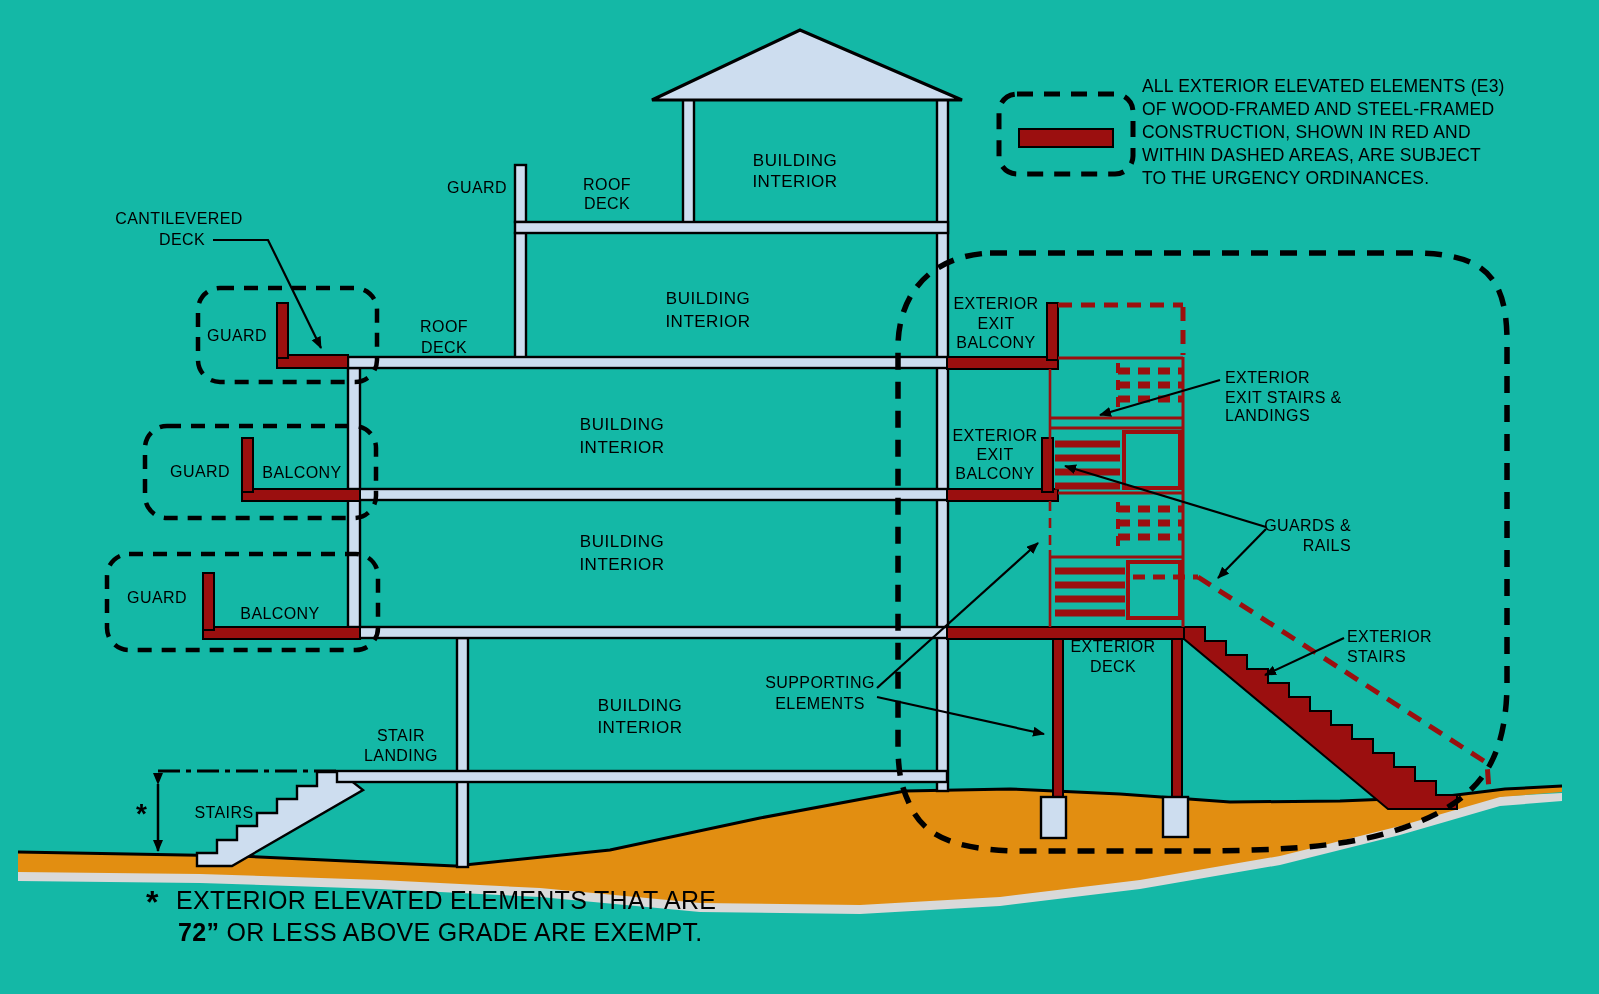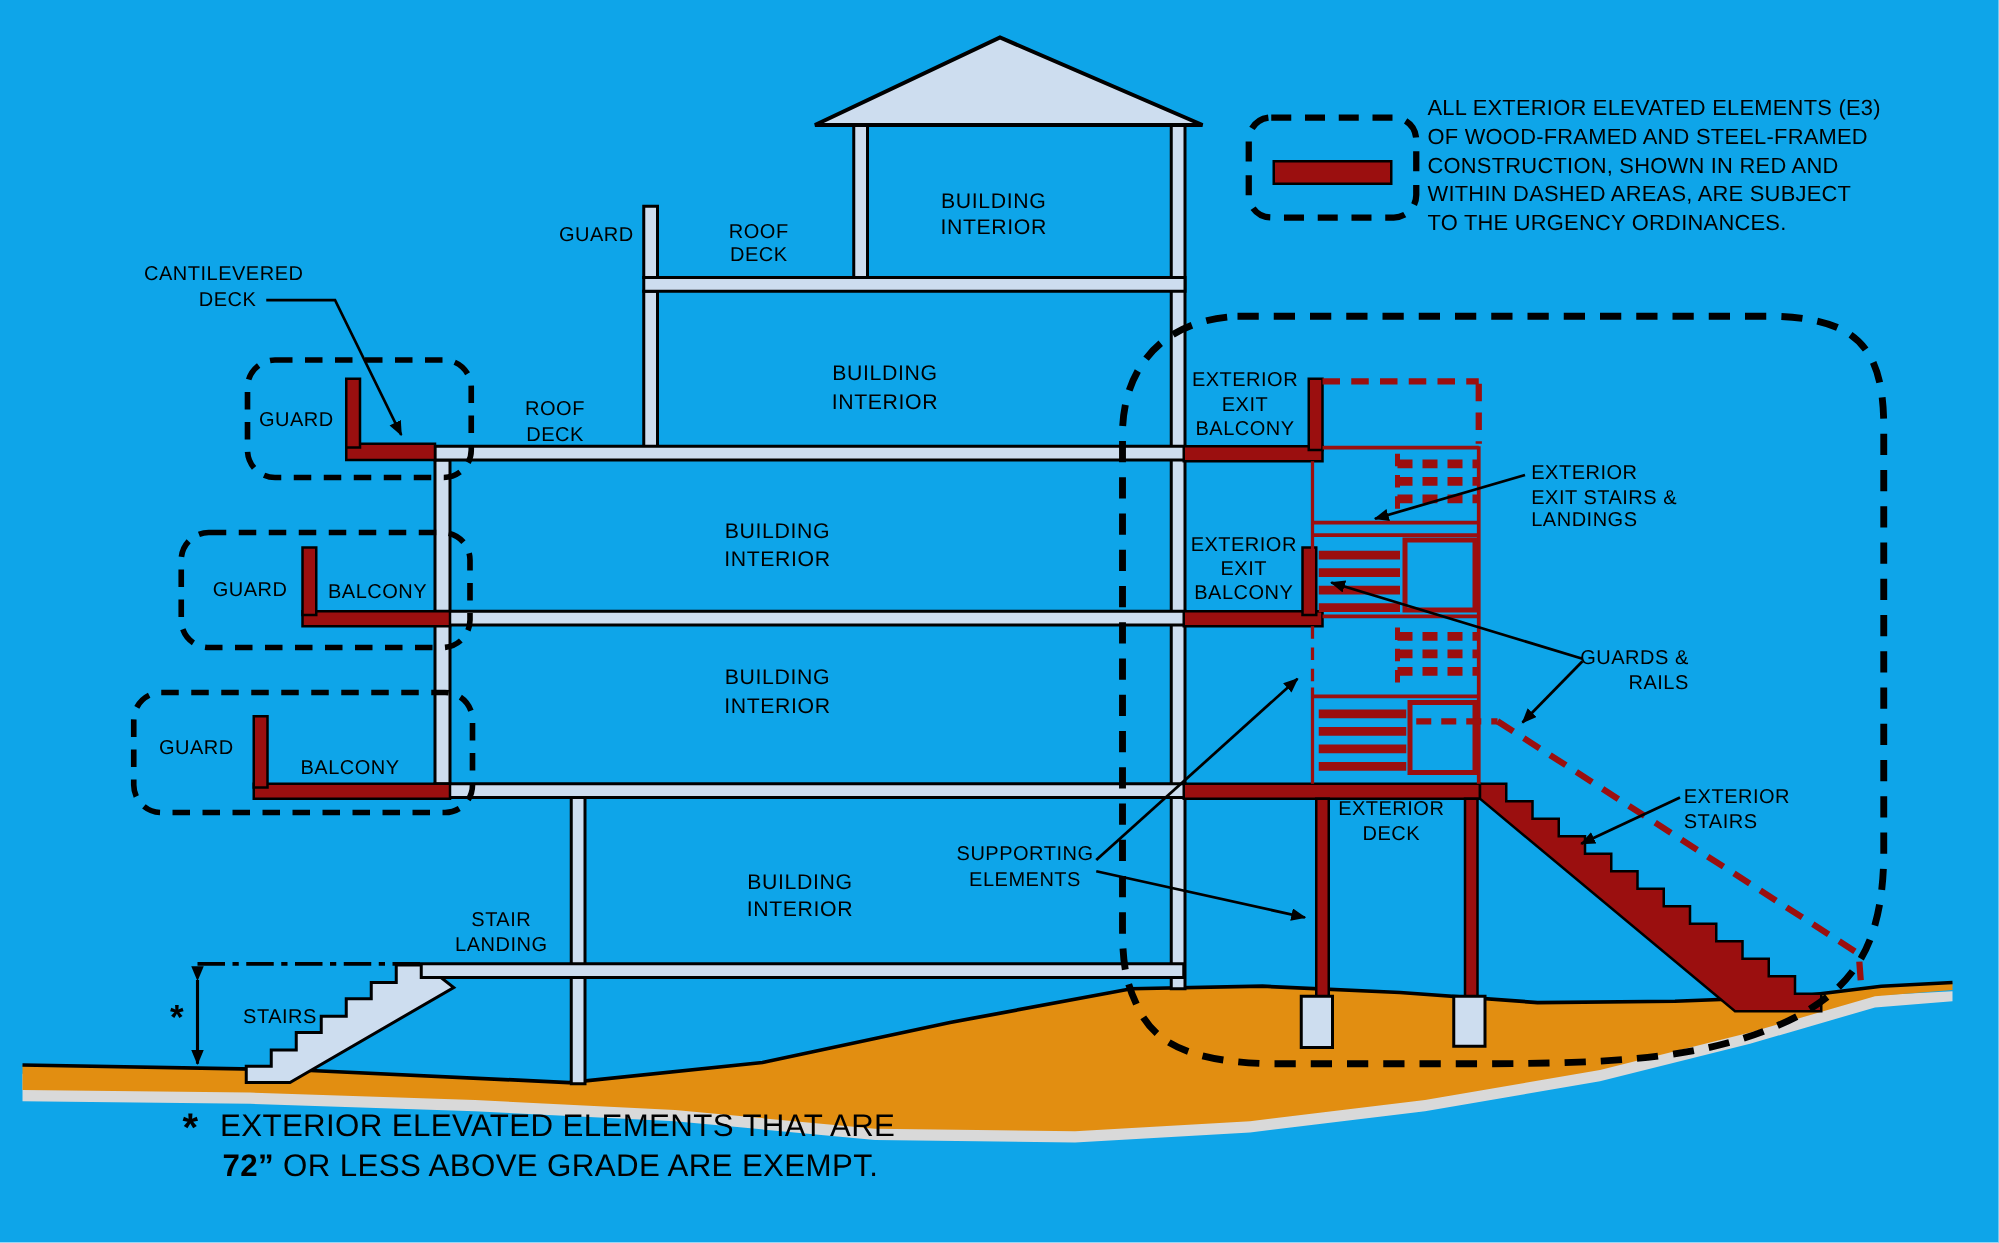--- a/index.html
+++ b/index.html
@@ -1,16 +1,16 @@
 <!DOCTYPE html>
 <html style="--element-red: #9B0F0F; --structure-blue: #CDDDEF; --ground-orange: #E28E11; --shadow-gray: #D9D9D9; --line-black: #000000;"><head>
 <meta charset="utf-8">
 <style>
   html,body{margin:0;padding:0;background:#fff;}
-  .stage{width:1599px;height:994px;position:relative;background:#0ea5e9;}
+  .stage{width:1599px;height:994px;position:relative;background:#14b8a6;}
   svg{display:block;}
   svg text{font-family:"Liberation Sans","DejaVu Sans",sans-serif;fill:#000;}
   .lbl{font-size:16px;letter-spacing:.4px;}
   .lbl-lg{font-size:17px;letter-spacing:.5px;}
   .legend-text{font-size:17.5px;letter-spacing:.2px;}
   .foot{font-size:25px;letter-spacing:.3px;}
   .b{font-weight:bold;}
   .blue{fill:var(--structure-blue);stroke:#000;stroke-width:2.4;}
   .roofp{fill:var(--structure-blue);stroke:#000;stroke-width:3.2;}
   .red{fill:var(--element-red);stroke:#000;stroke-width:2;}

